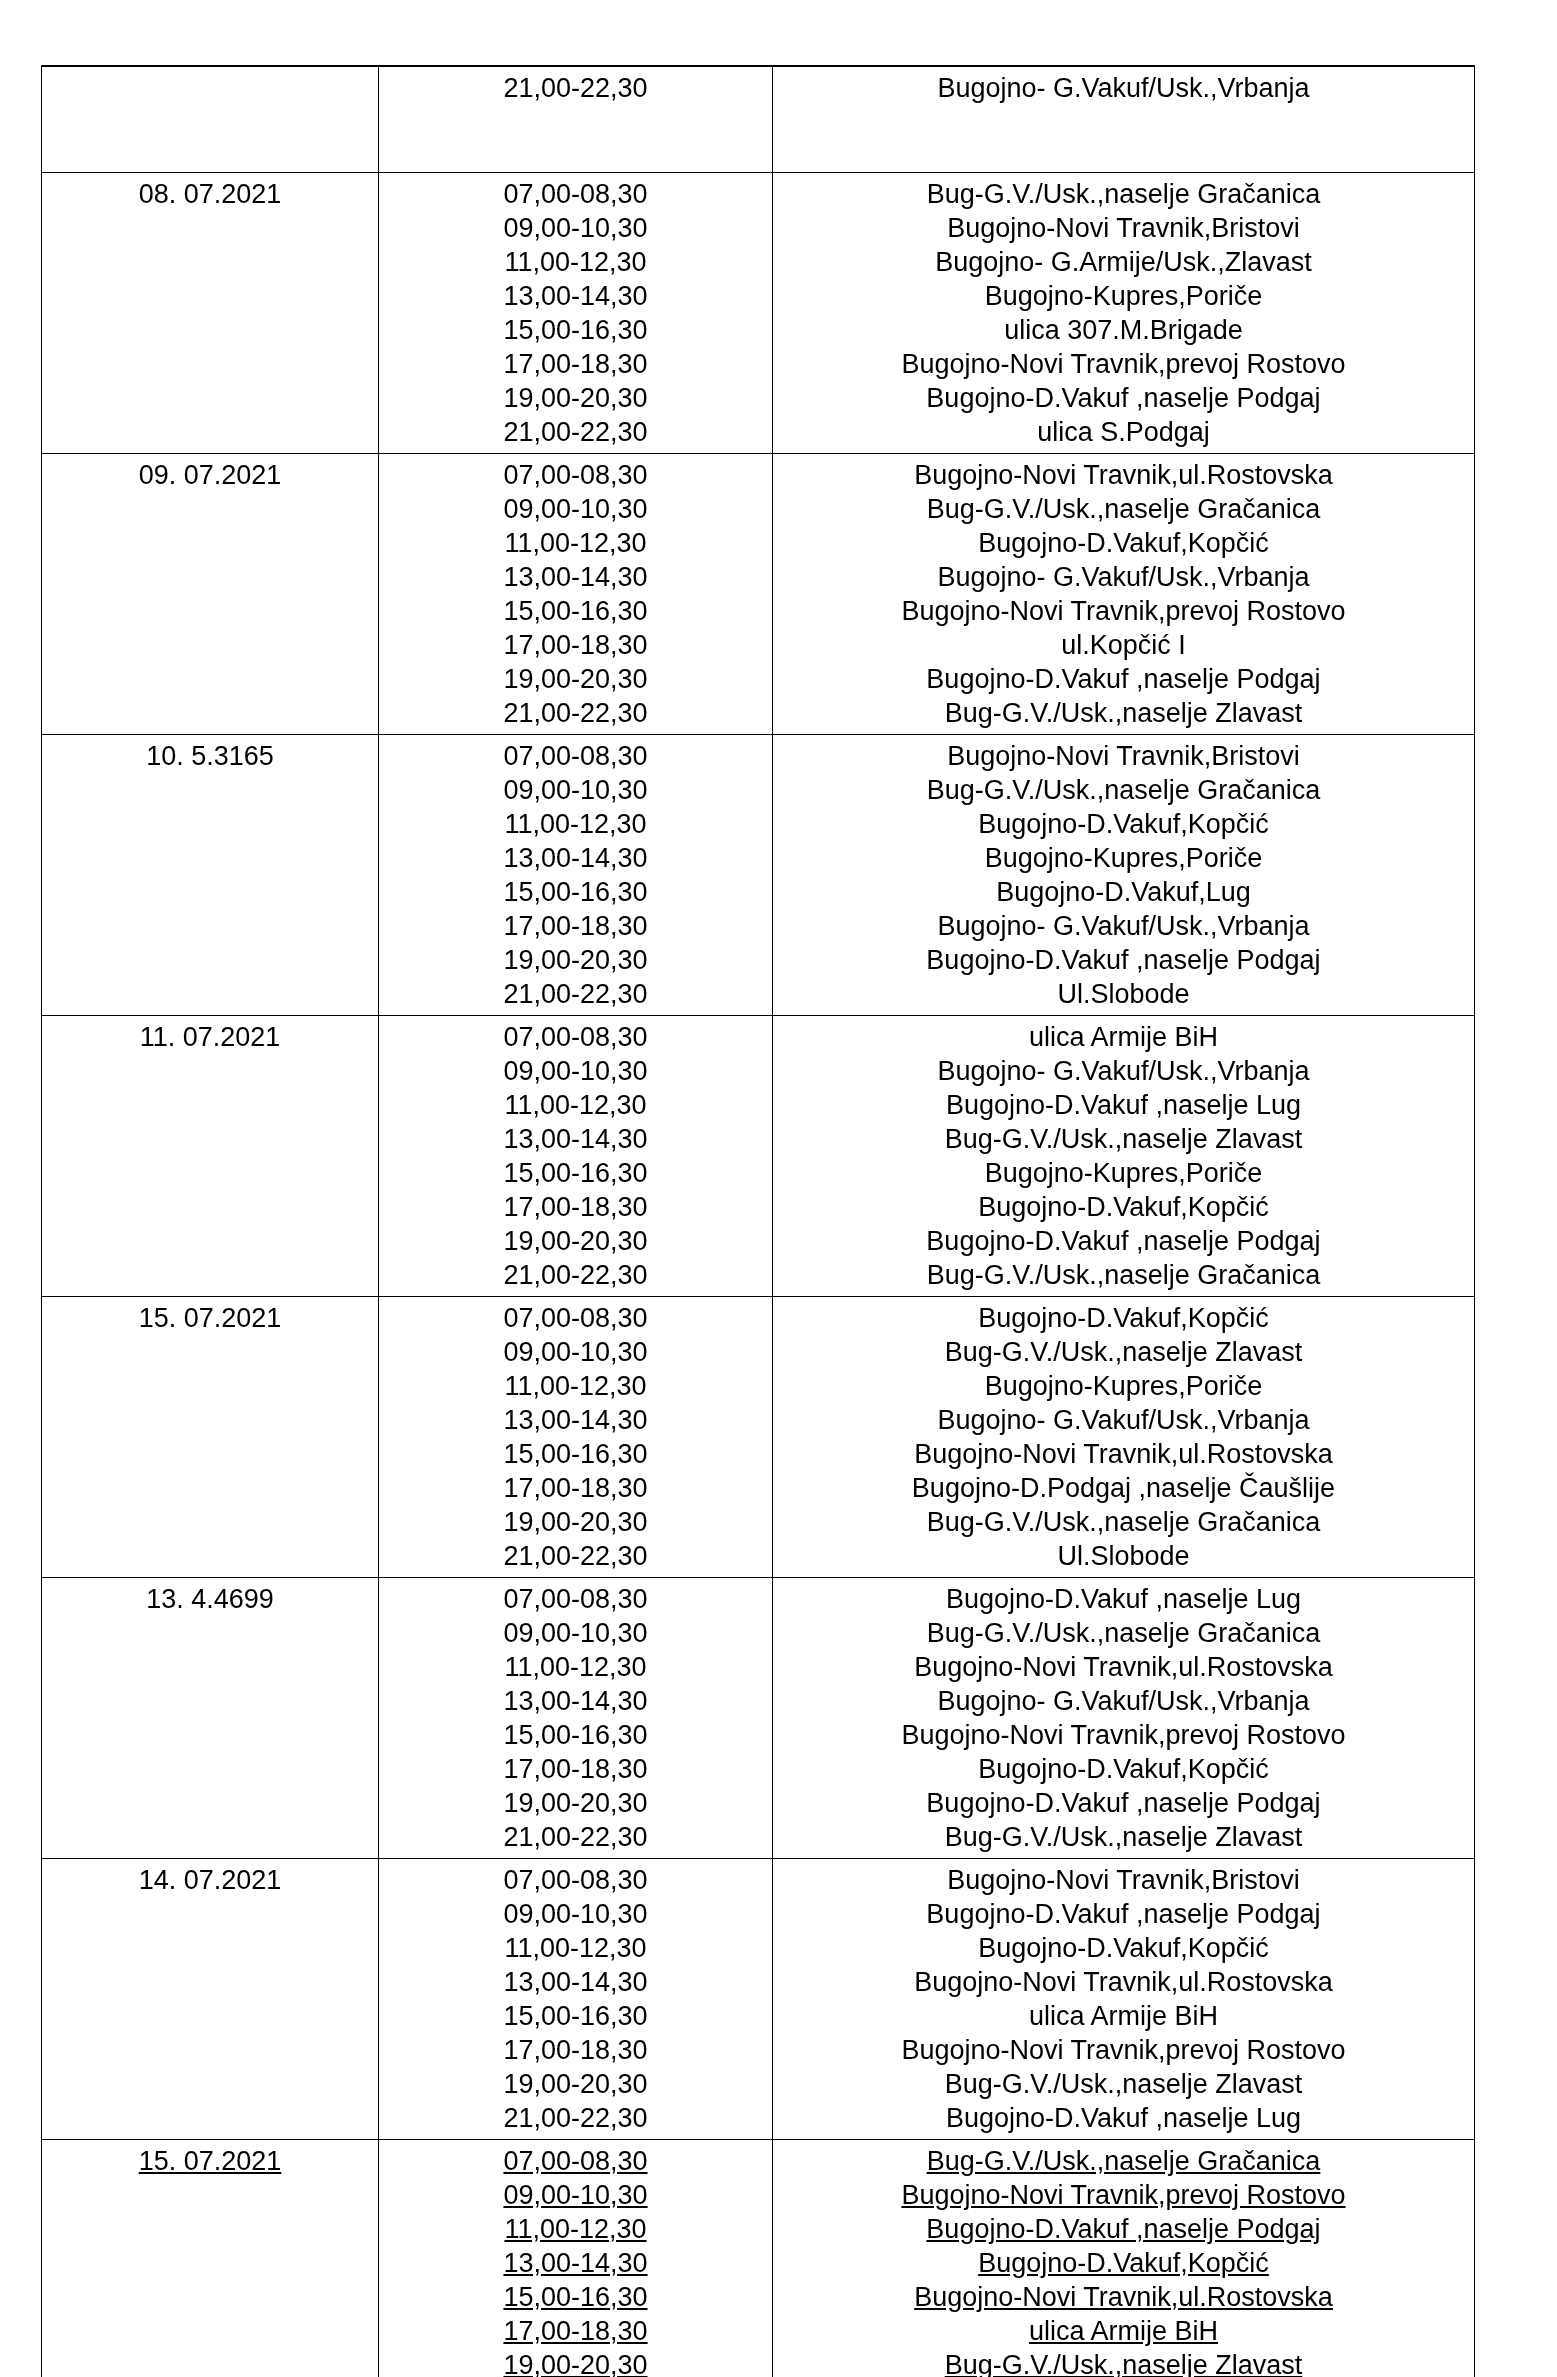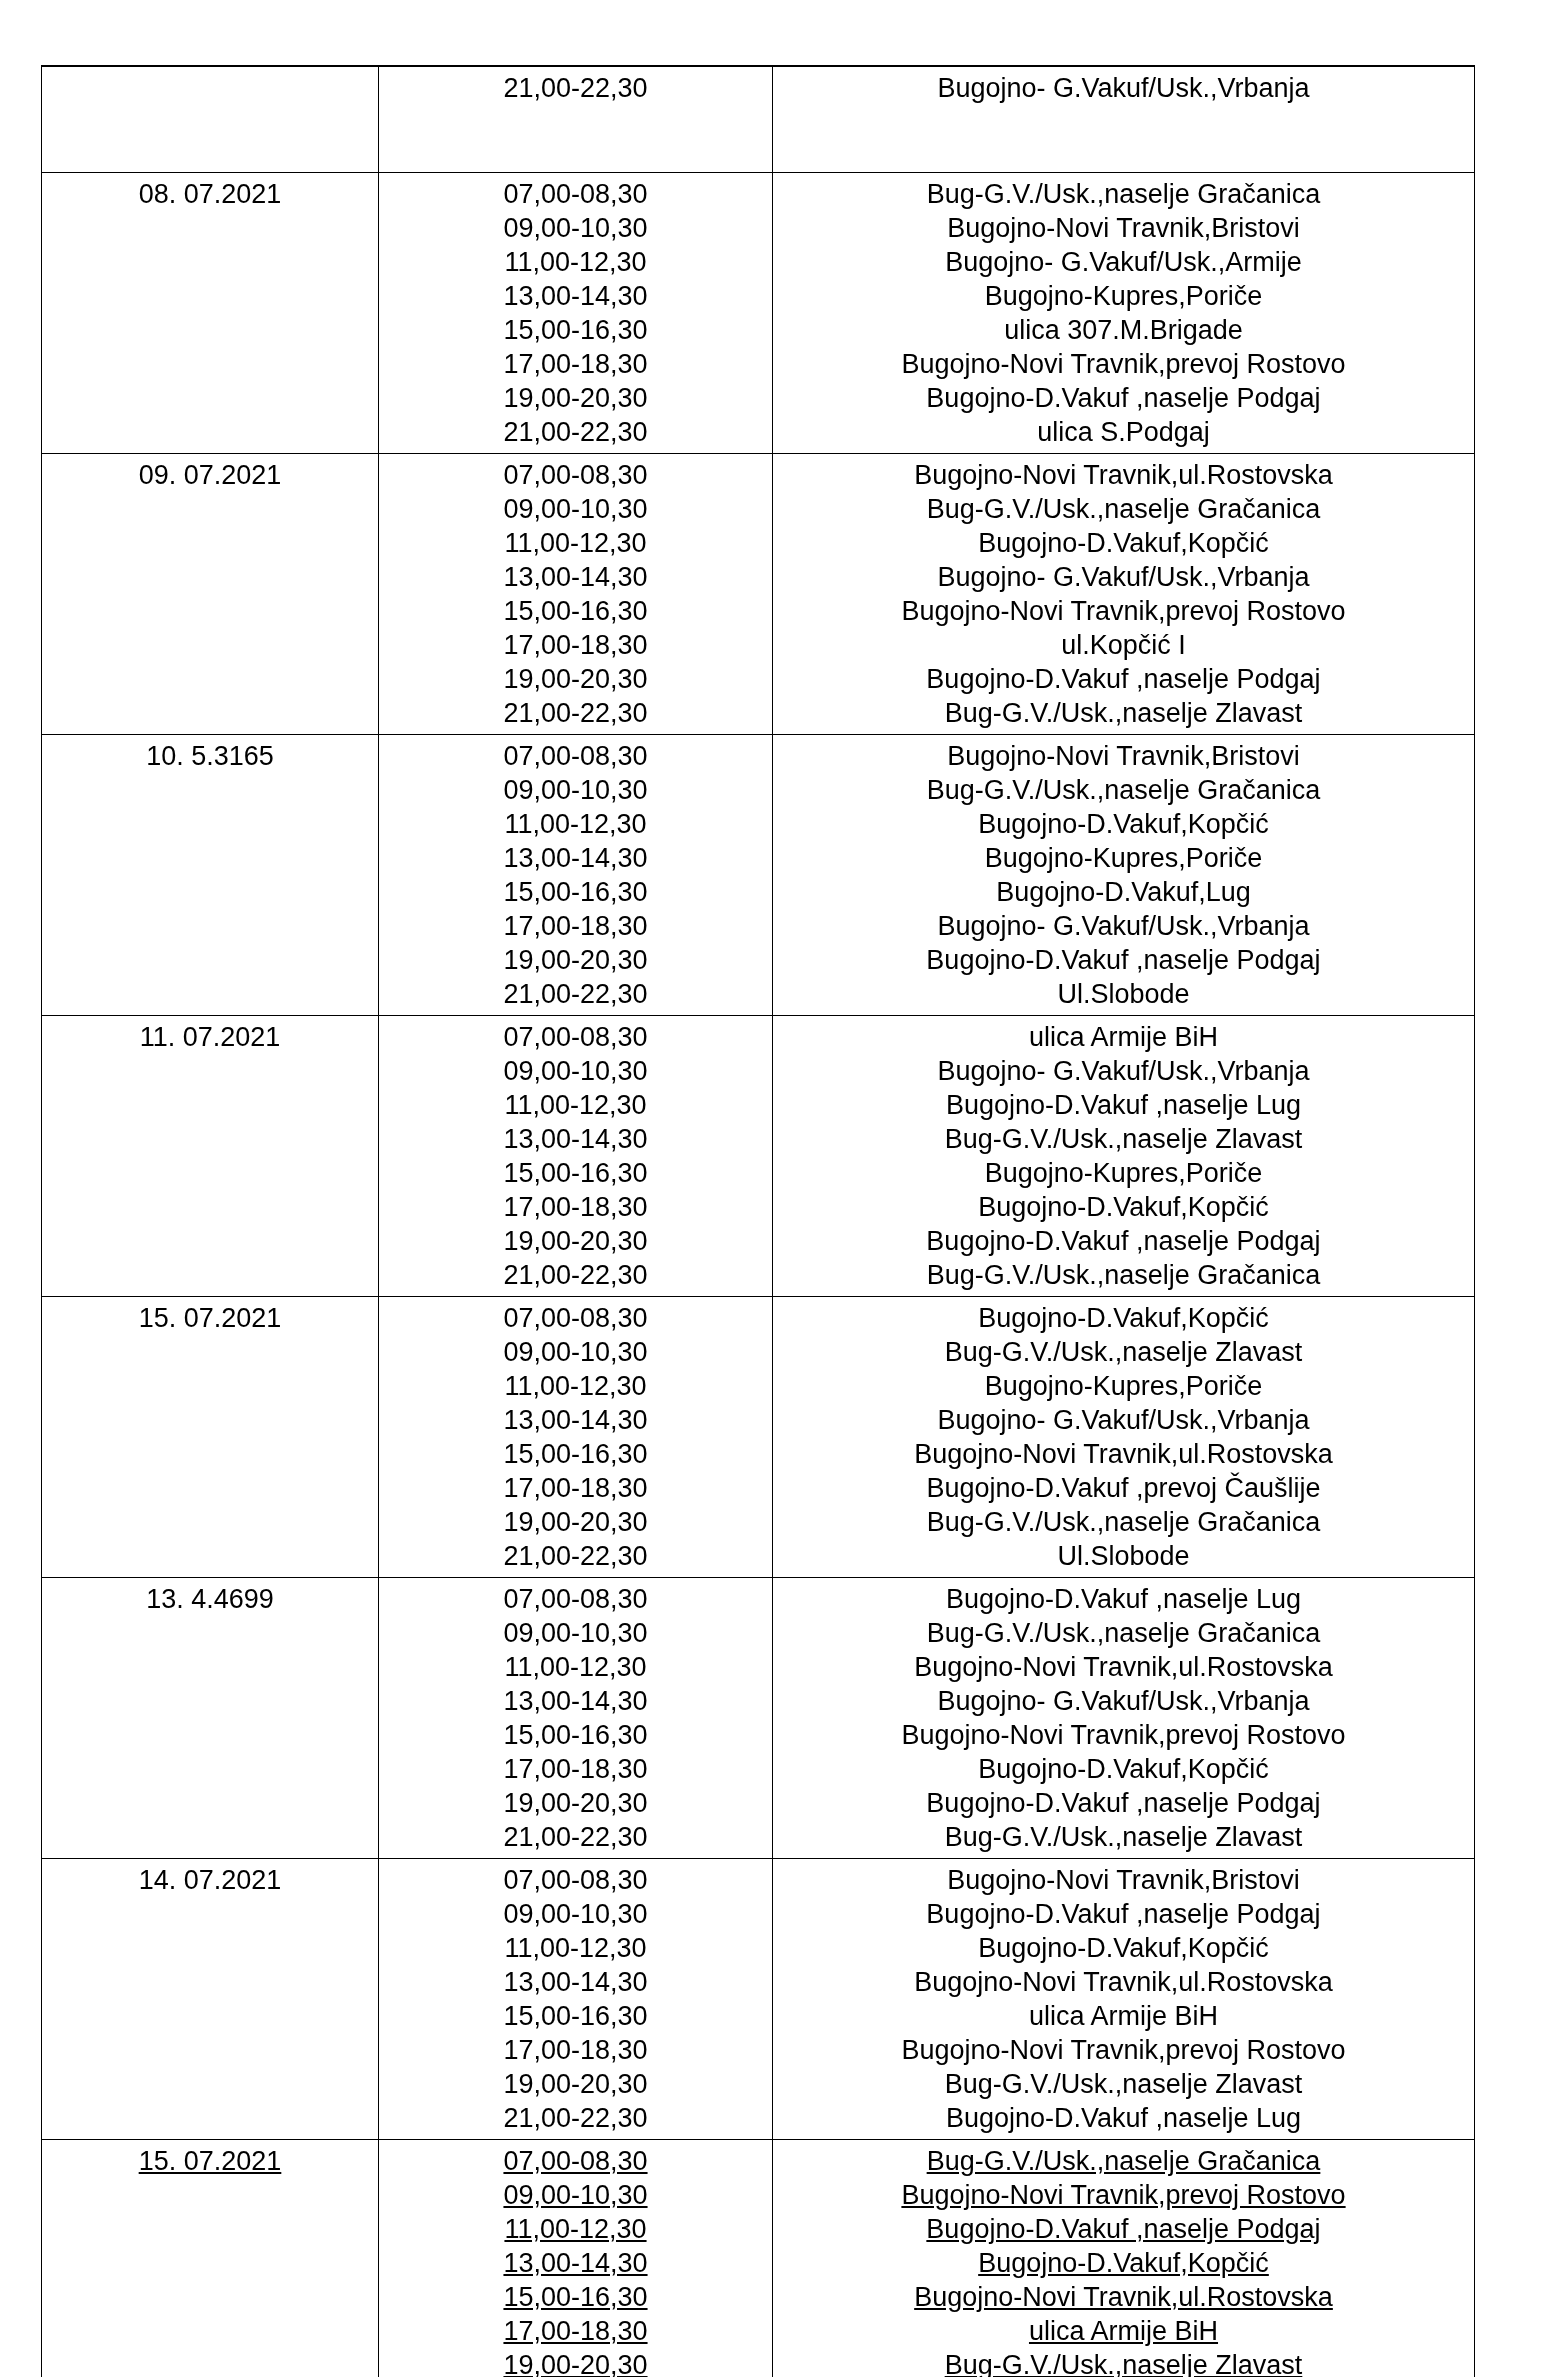--- a/index.html
+++ b/index.html
@@ -108,21 +108,21 @@
               <span class="line">15,00-16,30</span>
               <span class="line">17,00-18,30</span>
               <span class="line">19,00-20,30</span>
               <span class="line">21,00-22,30</span>
             </div>
           </td>
           <td>
             <div class="cell-inner">
               <span class="line">Bug-G.V./Usk.,naselje Gračanica</span>
               <span class="line">Bugojno-Novi Travnik,Bristovi</span>
-              <span class="line">Bugojno- G.Vakuf/Usk.,Armije</span>
+              <span class="line">Bugojno- G.Armije/Usk.,Zlavast</span>
               <span class="line">Bugojno-Kupres,Poriče</span>
               <span class="line">ulica 307.M.Brigade</span>
               <span class="line">Bugojno-Novi Travnik,prevoj Rostovo</span>
               <span class="line">Bugojno-D.Vakuf ,naselje Podgaj</span>
               <span class="line">ulica S.Podgaj</span>
             </div>
           </td>
         </tr>
         <tr class="day">
           <td>
@@ -235,21 +235,21 @@
               <span class="line">21,00-22,30</span>
             </div>
           </td>
           <td>
             <div class="cell-inner">
               <span class="line">Bugojno-D.Vakuf,Kopčić</span>
               <span class="line">Bug-G.V./Usk.,naselje Zlavast</span>
               <span class="line">Bugojno-Kupres,Poriče</span>
               <span class="line">Bugojno- G.Vakuf/Usk.,Vrbanja</span>
               <span class="line">Bugojno-Novi Travnik,ul.Rostovska</span>
-              <span class="line">Bugojno-D.Vakuf ,prevoj Čaušlije</span>
+              <span class="line">Bugojno-D.Podgaj ,naselje Čaušlije</span>
               <span class="line">Bug-G.V./Usk.,naselje Gračanica</span>
               <span class="line">Ul.Slobode</span>
             </div>
           </td>
         </tr>
         <tr class="day">
           <td>
             <div class="cell-inner">
               <span class="line">13. 4.4699</span>
             </div>

